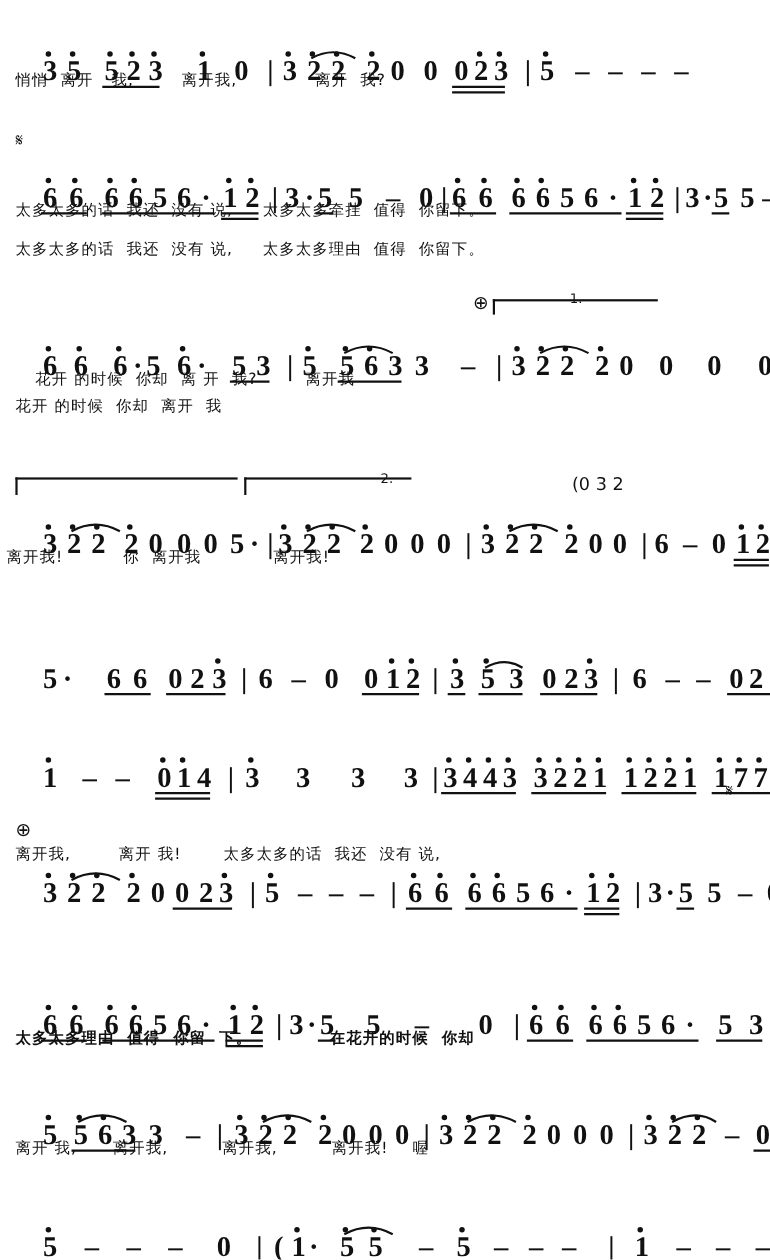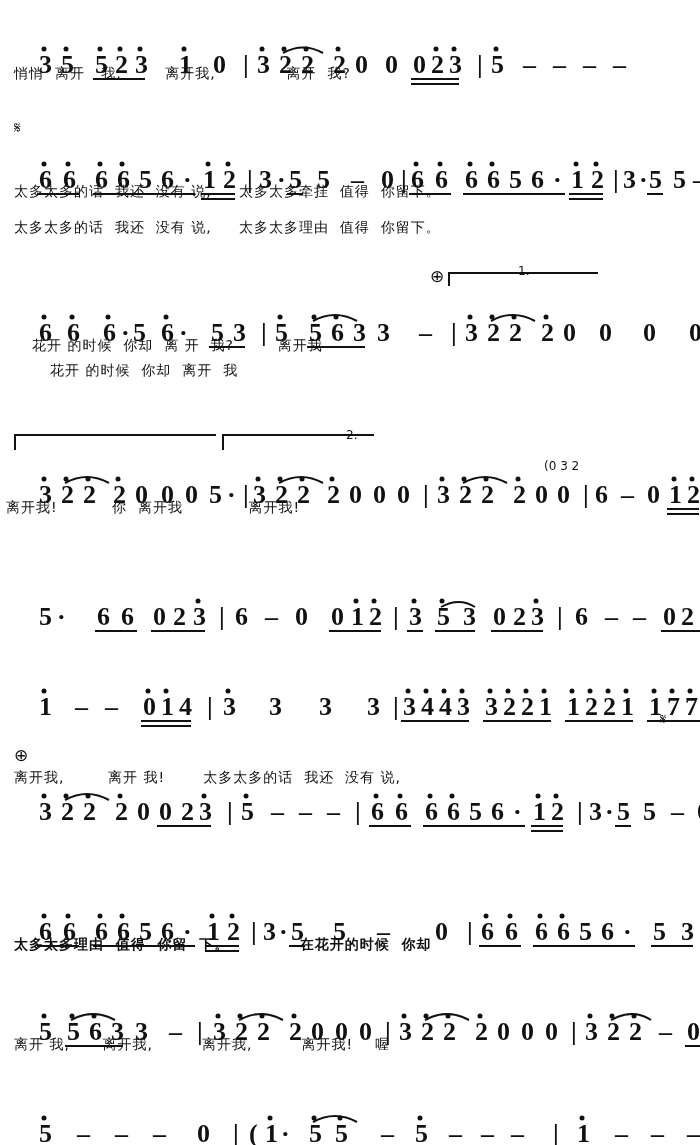--- a/index.html
+++ b/index.html
@@ -231,26 +231,26 @@
       <g stroke="#111" stroke-width="2" fill="none">
         <path d="M276 10 Q298 -2 320 10"></path>
         <path d="M454 10 Q476 -2 498 10"></path>
       </g>
       <g stroke="#111" stroke-width="2">
           <line x1="672" y1="4" x2="672" y2="40"></line>
         </g>
     </svg>
   </div>
   <div class="abs lyr" style="left:32px;top:338px;letter-spacing:1px;">花开 的时候  你却  离 开  我?        离开我</div>
-  <div class="abs lyr" style="left:14px;top:363px;letter-spacing:1px;margin-left:36px;">花开 的时候  你却  离开  我</div>
+  <div class="abs lyr" style="left:14px;top:363px;letter-spacing:1px;">花开 的时候  你却  离开  我</div>
 
   <div class="abs" style="left:14px;top:434px;width:200px;height:14px;border-top:2px solid #111;border-left:2px solid #111;"></div>
   <div class="abs" style="left:222px;top:434px;width:150px;height:14px;border-top:2px solid #111;border-left:2px solid #111;"></div>
   <div class="abs numlab" style="left:346px;top:428px;">2.</div>
-  <div class="abs numlab" style="left:544px;top:430px;font-size:12px;margin-top:29px;">(0 3 2</div>
+  <div class="abs numlab" style="left:520px;top:430px;font-size:16px;">(0 3 2</div>
 
   <div class="abs notes" style="left:12px;top:448px;">
     <svg width="676" height="48" viewBox="0 0 676 48" xmlns="http://www.w3.org/2000/svg">
       <g font-family="Liberation Serif, serif" font-size="26" font-weight="bold" fill="#111">
         <text x="2" y="30">3</text>
           <text x="24" y="30">2</text>
           <text x="46" y="30">2</text>
         <text x="76" y="30">2</text>
           <text x="98" y="30">0</text>
         <text x="124" y="30">0</text>

